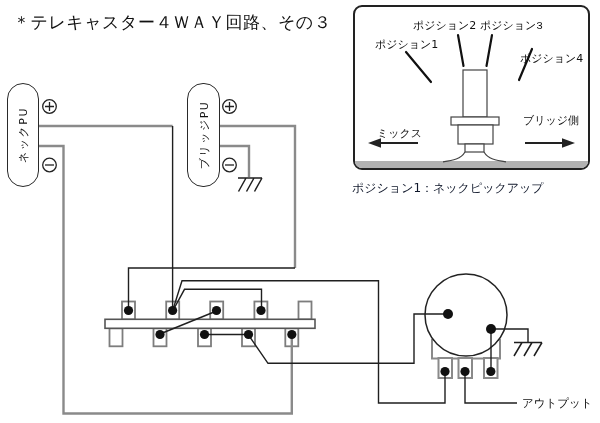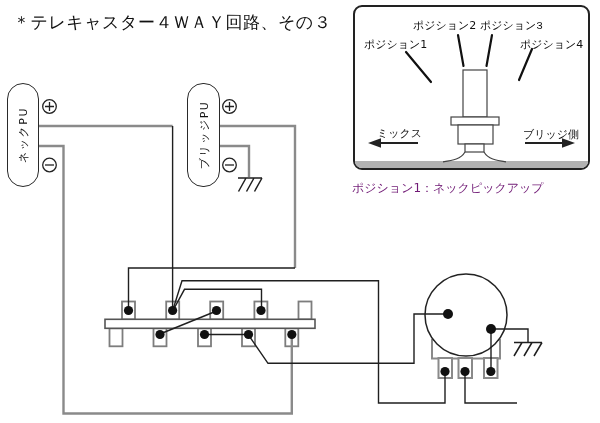--- a/index.html
+++ b/index.html
@@ -12,21 +12,21 @@
         background:#fff;box-sizing:border-box;}
   .pill .vtext{position:absolute;left:50%;top:50%;width:104px;height:30px;
         transform:translate(-50%,-50%) rotate(-90deg);display:flex;align-items:center;
         justify-content:center;font-size:11px;letter-spacing:1.5px;white-space:nowrap;}
   
   #selbox{left:353px;top:5px;width:237px;height:165px;border:2px solid #222;border-radius:9px;
         box-sizing:border-box;background:#fff;overflow:hidden;}
   #selbox .plate{position:absolute;left:0;right:0;bottom:0;height:7px;background:#b2b2b2;}
   #selbox .lbl{position:absolute;font-size:11px;white-space:nowrap;color:#111;}
   
-  #legend{left:352px;top:180px;font-size:12px;line-height:16.2px;white-space:nowrap;color:#701a75;}
+  #legend{left:352px;top:180px;font-size:12px;line-height:16.2px;white-space:nowrap;color:#0f172a;}
   #output-label{left:522px;top:396px;font-size:11.5px;white-space:nowrap;}
   svg{position:absolute;left:0;top:0;}
 </style>
 </head>
 <body>
 
 <div id="page">
 
   <div id="title" class="abs">＊テレキャスター４ＷＡＹ回路、その３</div>
 
@@ -148,26 +148,27 @@
 
       <g stroke="#222" stroke-width="1.8">
         <path d="M25,136 H63"></path>
           <polygon points="13,136 26,131.2 26,140.8" fill="#222" stroke="none"></polygon>
       </g>
       <g stroke="#222" stroke-width="1.8">
         <path d="M170,136 H208"></path>
           <polygon points="220,136 207,131.2 207,140.8" fill="#222" stroke="none"></polygon>
       </g>
     </svg>
-    <div class="lbl" style="left:9px;top:30px;">ポジション1</div>
+    <div class="lbl" style="left:20px;top:30px;">ポジション1</div>
     <div class="lbl" style="left:58px;top:11px;">ポジション2</div>
     <div class="lbl" style="left:125px;top:11px;font-family:Liberation Mono, monospace;">ポジション3</div>
-    <div class="lbl" style="left:165px;top:30px;">ポジション4</div>
+    <div class="lbl" style="left:165px;top:44px;">ポジション4</div>
     <div class="lbl" style="left:22px;top:119px;">ミックス</div>
-    <div class="lbl" style="left:168px;top:120px;font-family:Liberation Mono, monospace;">ブリッジ側</div>
+    <div class="lbl" style="left:168px;top:106px;font-family:Liberation Mono, monospace;">ブリッジ側</div>
   </div>
 
   <div id="legend" class="abs">
     <div>ポジション1：ネックピックアップ</div>
   </div>
 
+  <div id="output-label" class="abs">アウトプット</div>
 
 </div>
 
 </body></html>

